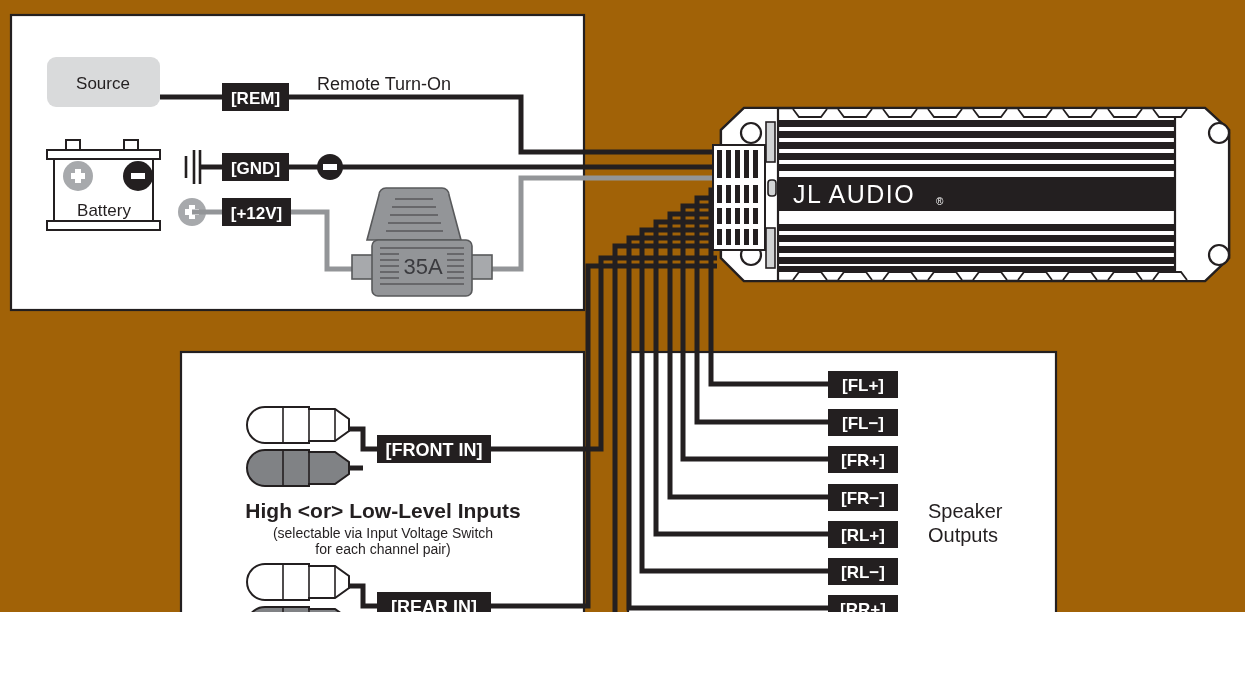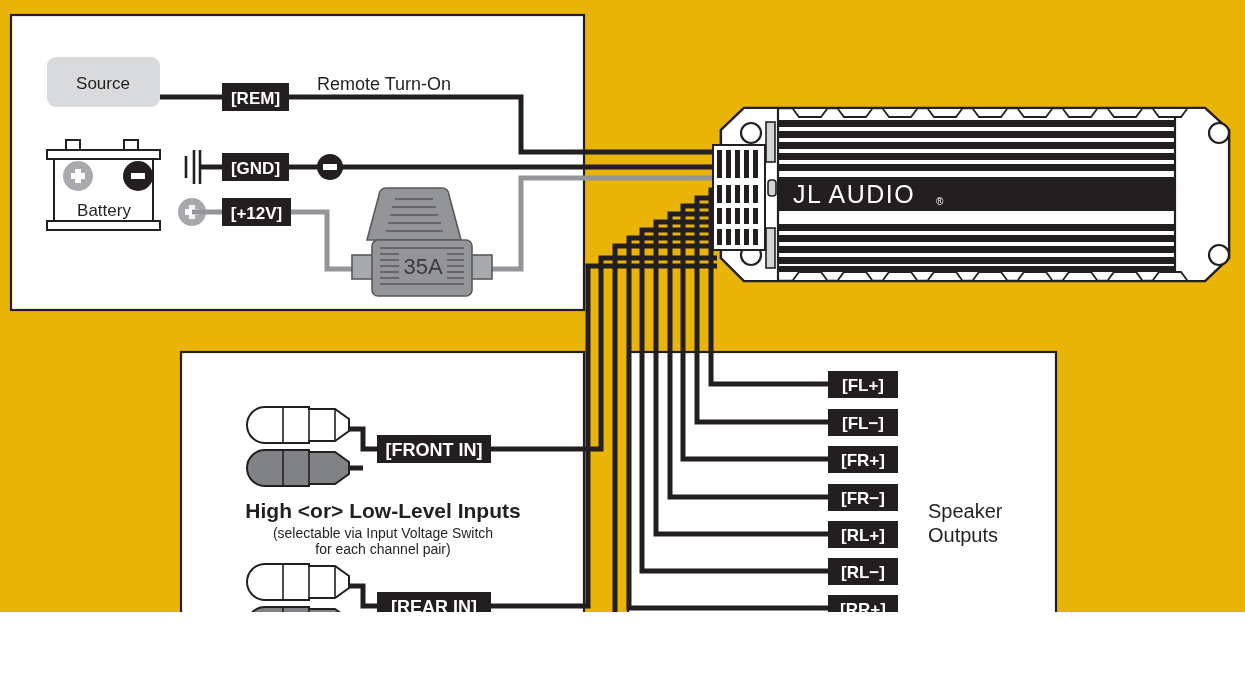--- a/index.html
+++ b/index.html
@@ -1,17 +1,17 @@
 <!DOCTYPE html>
 <html><head>
 <meta charset="utf-8">
 <style>
   html,body{margin:0;padding:0;background:#ffffff;}
   body{width:1245px;height:690px;font-family:"Liberation Sans",sans-serif;color:#231f20;}
-  #stage{position:relative;width:1245px;height:612px;overflow:hidden;background:#eab308;}
+  #stage{position:relative;width:1245px;height:612px;overflow:hidden;background:#a16207;}
   #stage svg{position:absolute;left:0;top:0;}
 </style>
 </head>
 <body>
 
 <div id="stage">
 <svg width="1245" height="690" viewBox="0 0 1245 690" xmlns="http://www.w3.org/2000/svg">
 
   <rect x="11" y="15" width="573" height="295" fill="#fff" stroke="#231f20" stroke-width="2.2"></rect>
   <rect x="181" y="352" width="403" height="328" fill="#fff" stroke="#231f20" stroke-width="2.2"></rect>

